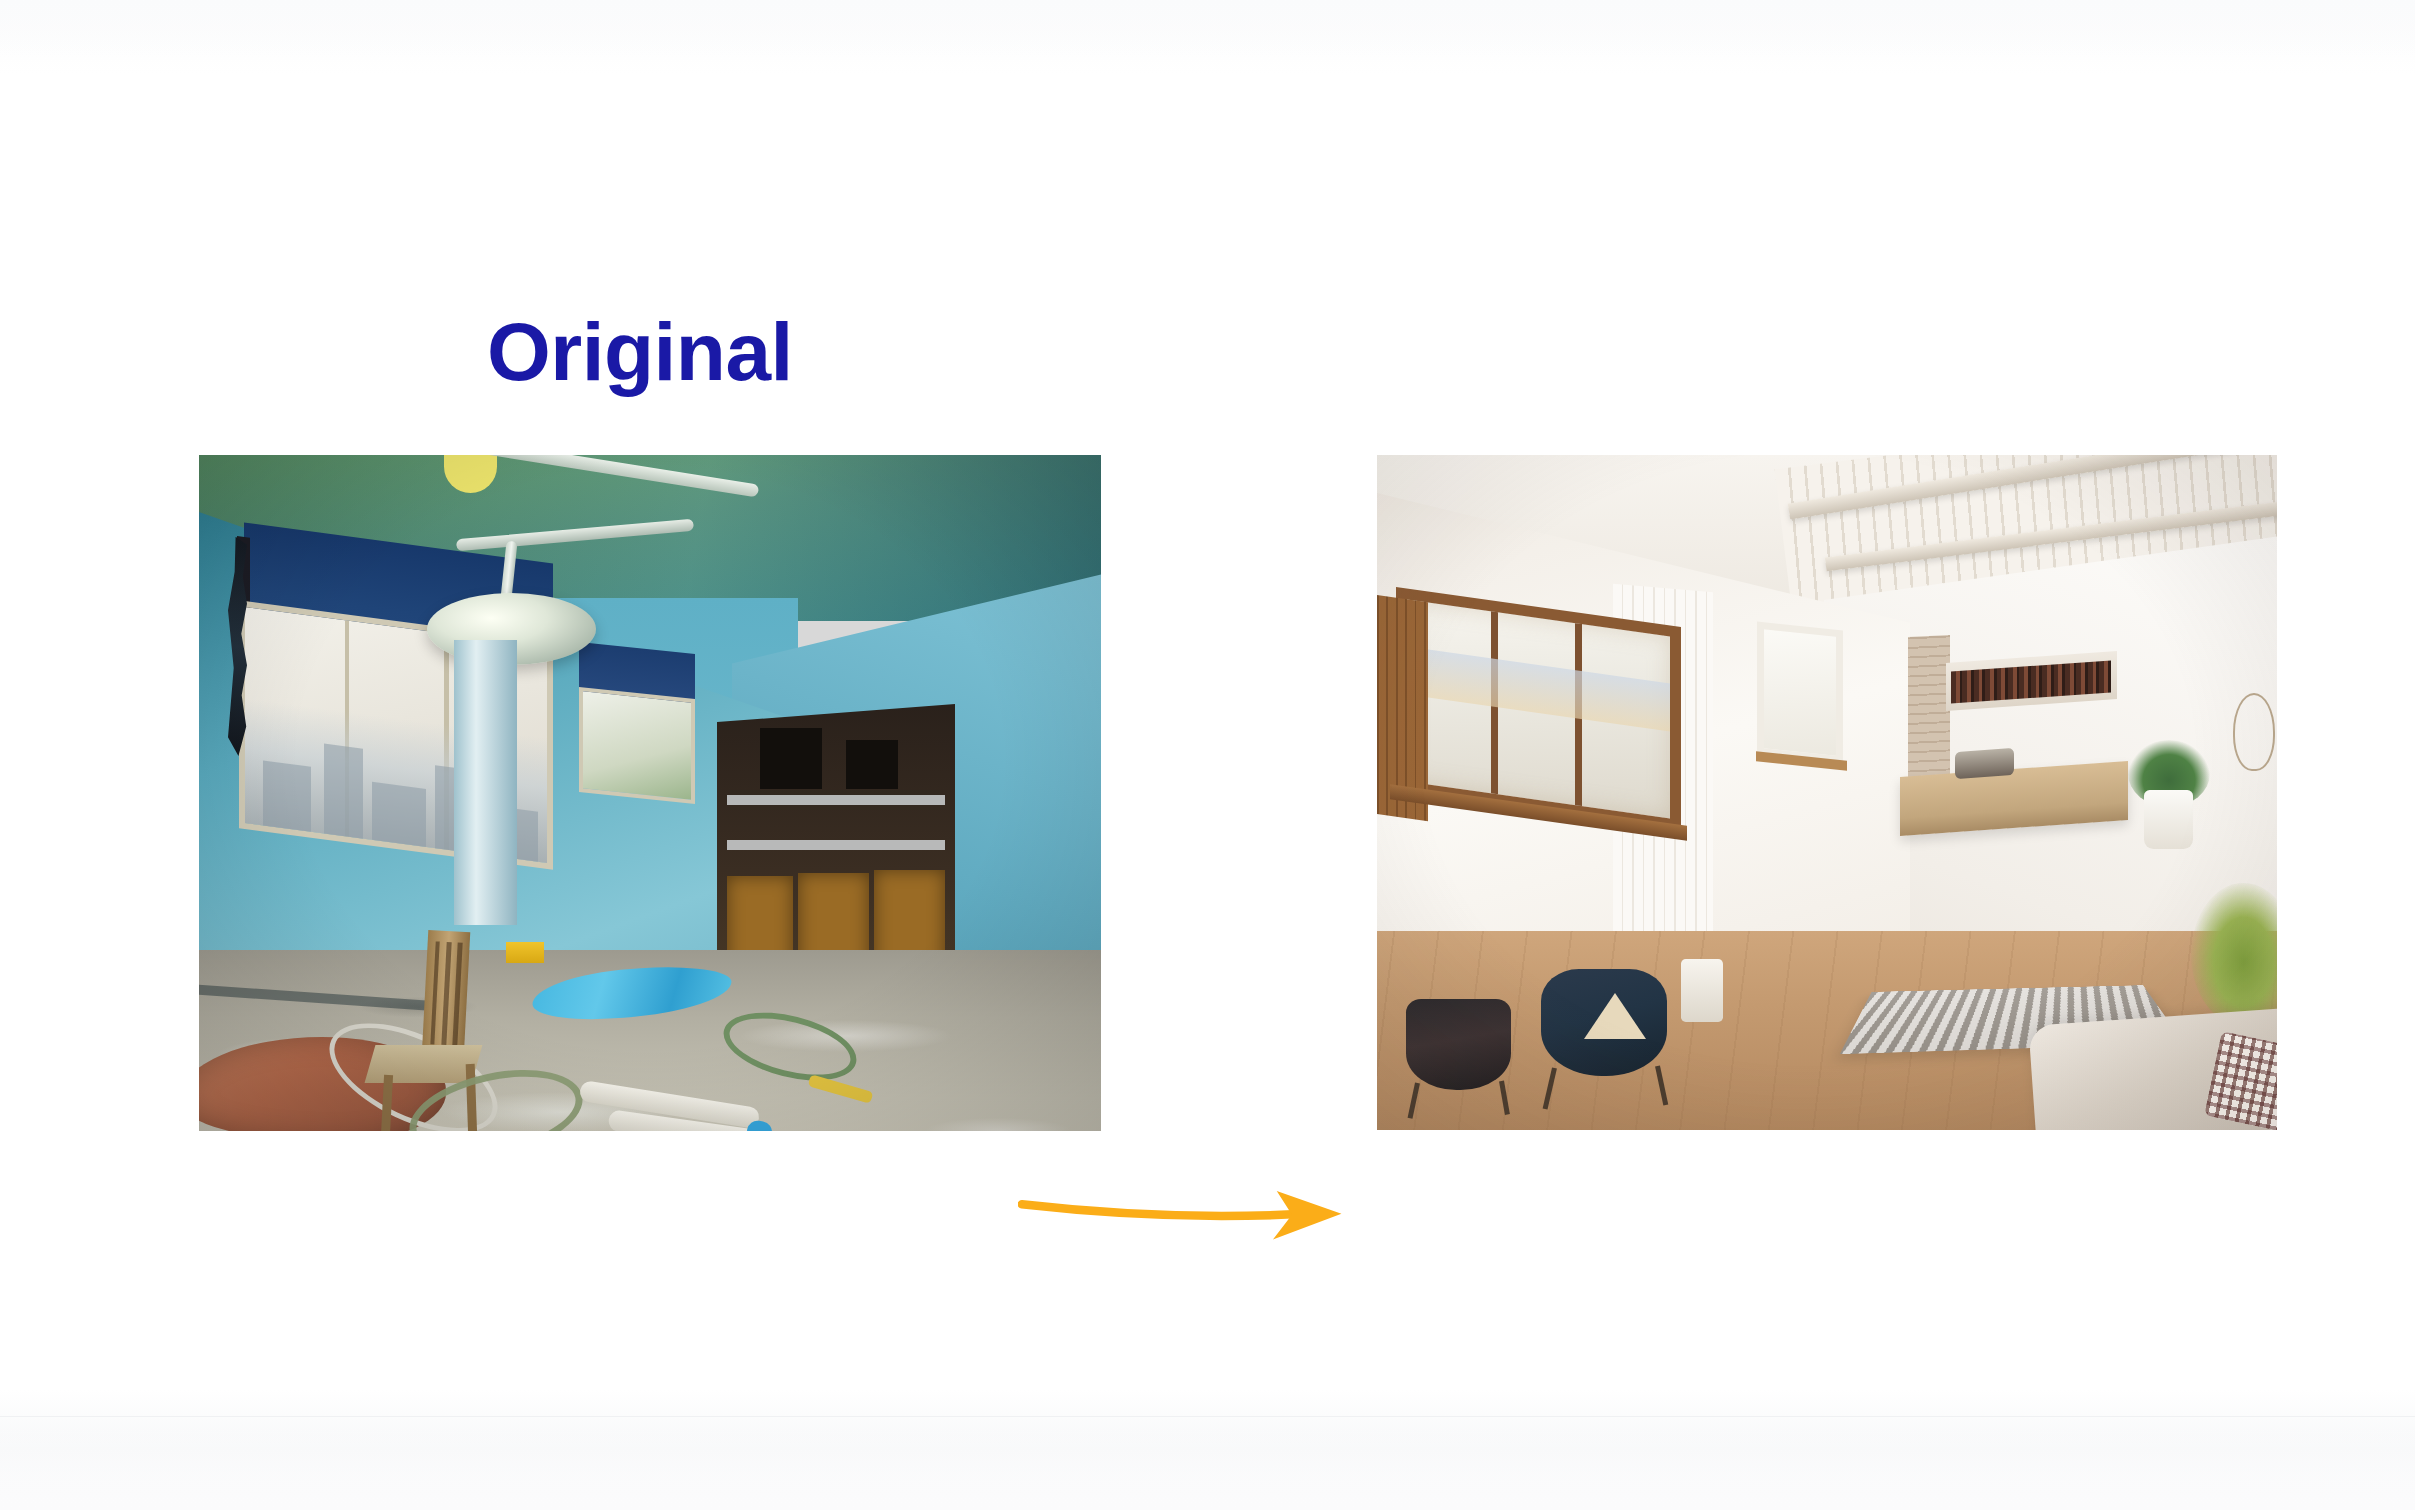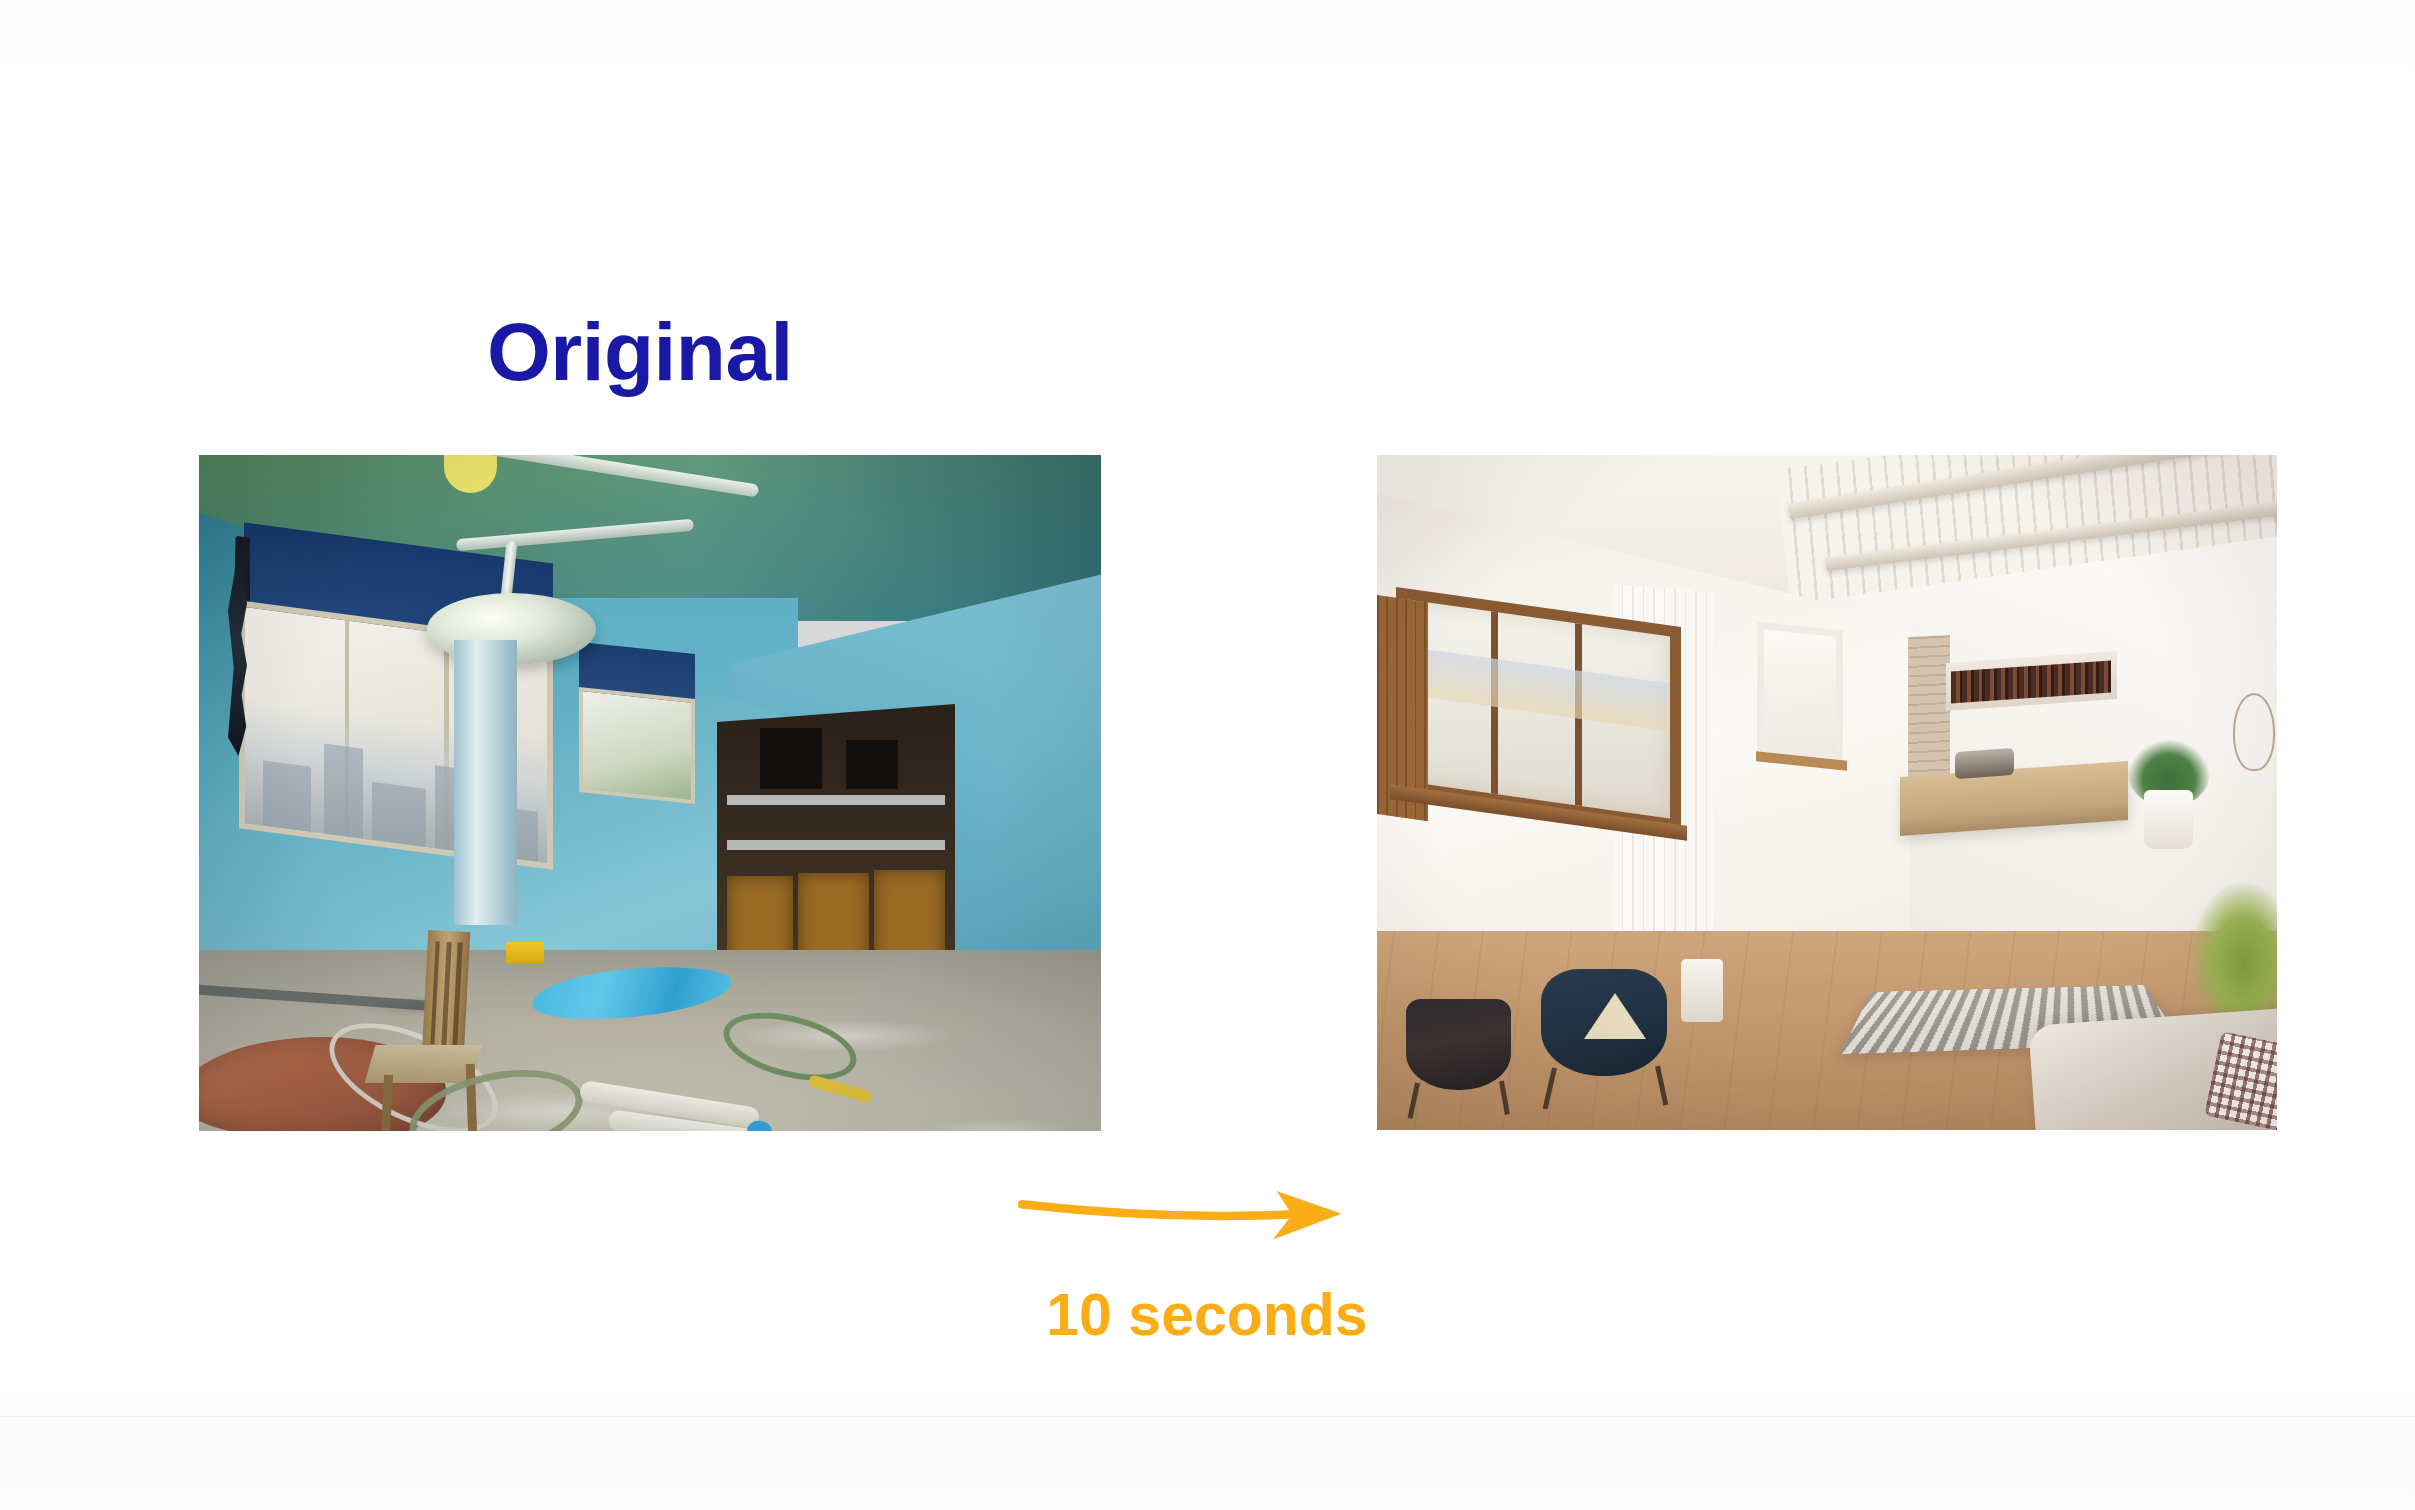--- a/index.html
+++ b/index.html
@@ -595,18 +595,17 @@
     <div class="ph-layer rp-cushion"></div>
 
     <div class="ph-layer rp-vignette"></div>
   </div>
 
   <svg id="transform-arrow" viewBox="0 0 390 70">
     <path d="M4 18 C110 30, 205 33, 300 28" fill="none" stroke="#fbad18" stroke-width="9" stroke-linecap="round"></path>
     <path d="M272 4 L340 28 L268 55 L288 29 Z" fill="#fbad18"></path>
   </svg>
 
-  <div id="caption-seconds">10 seconds</div>
 
   <div class="hairline-bottom"></div>
   <div class="edge-band-bottom"></div>
 </div>
 
 
 </body></html>

